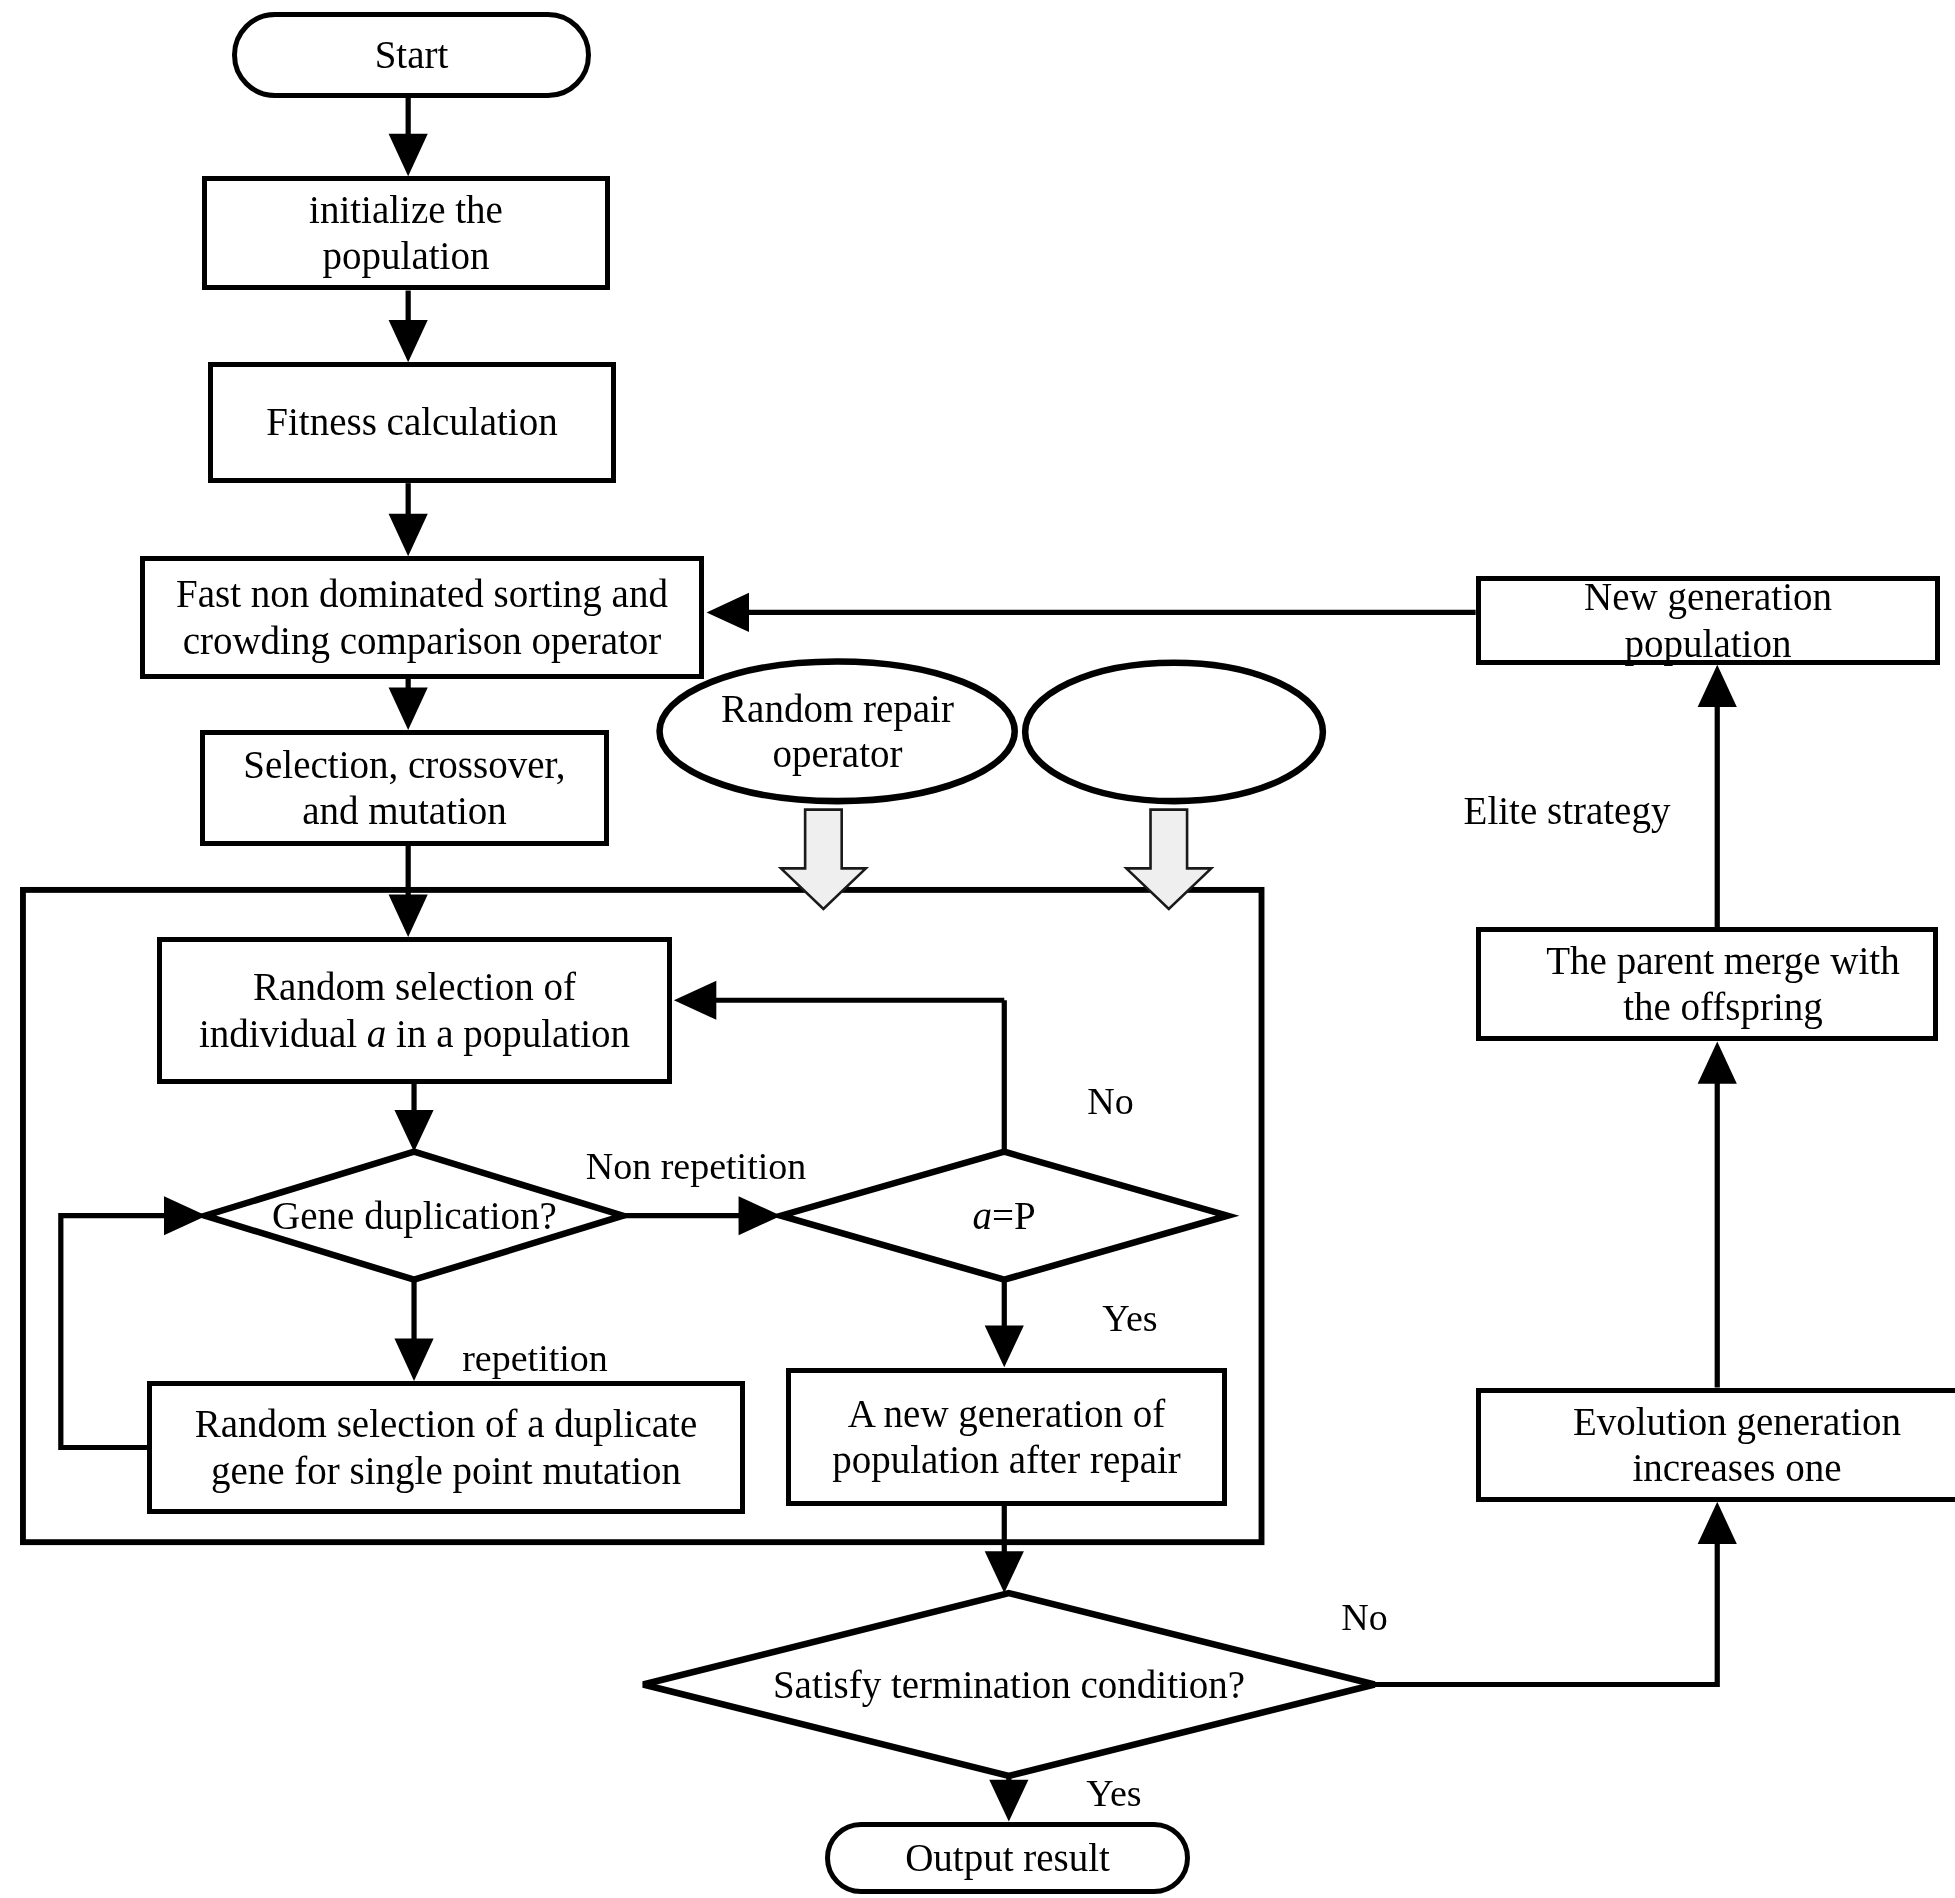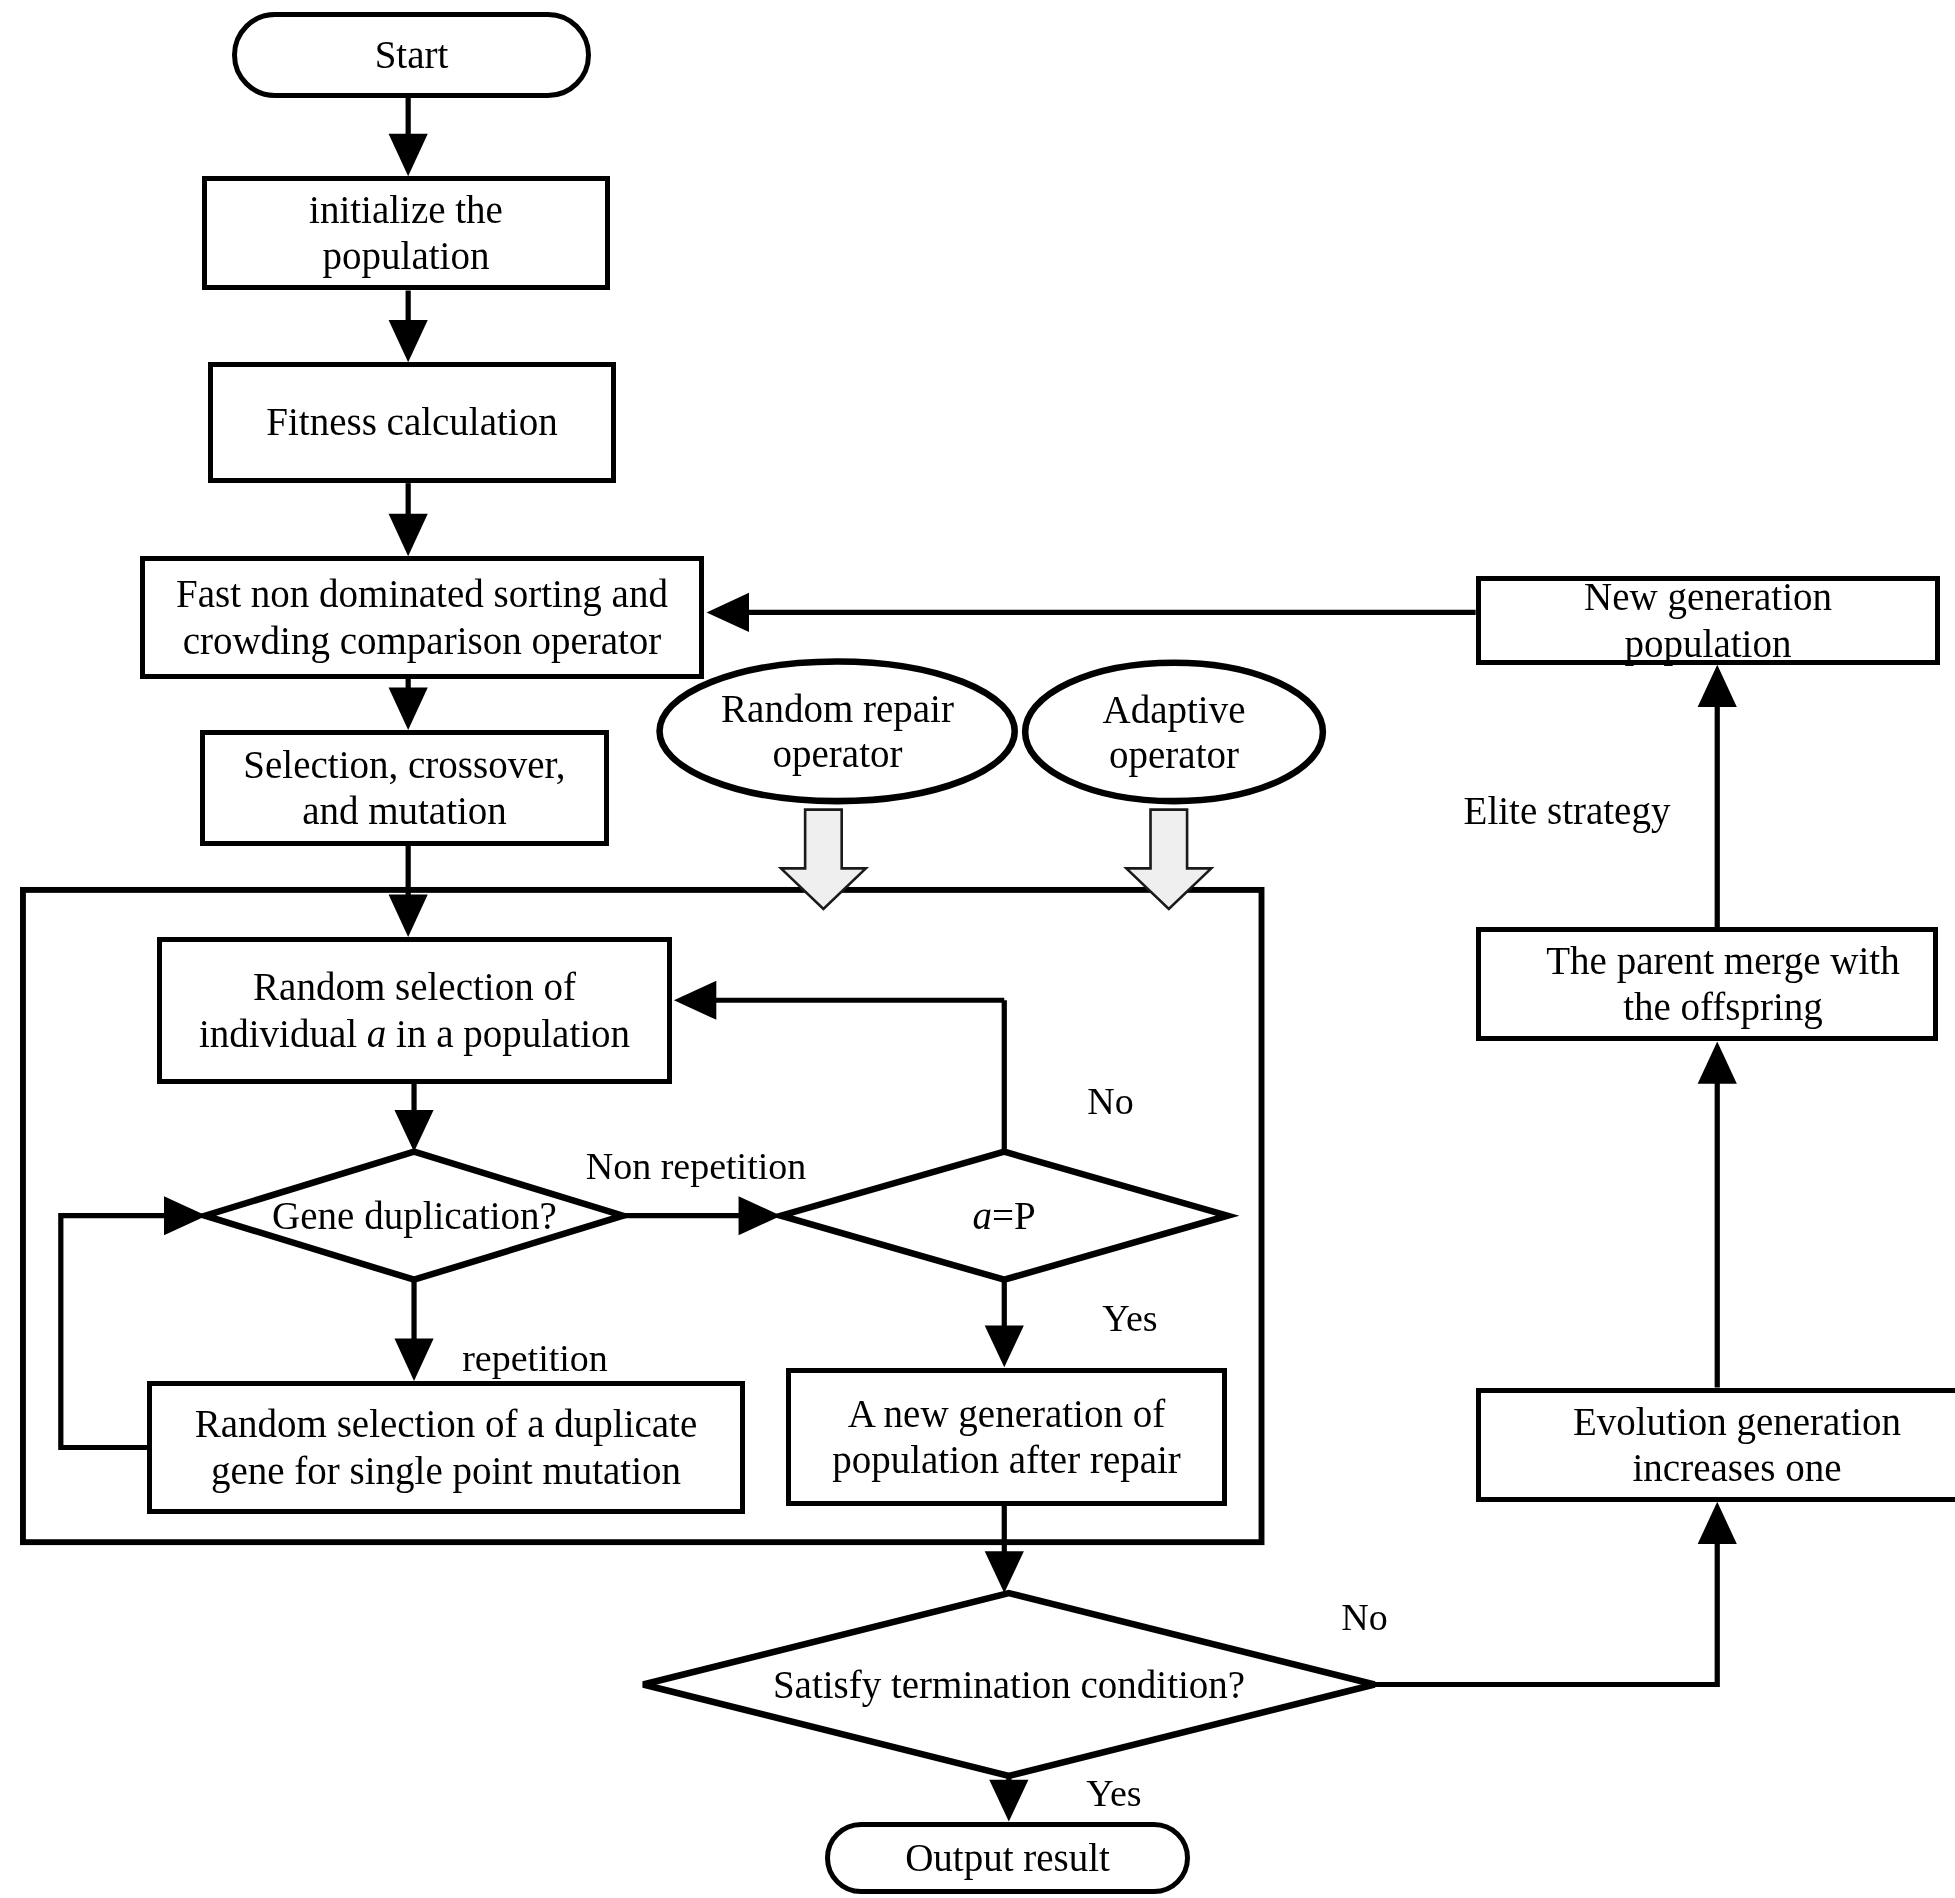--- a/index.html
+++ b/index.html
@@ -140,23 +140,20 @@
     <span class="inner" style="max-width:366px;">Evolution generation increases one</span>
   </div>
 
   <div class="node stadium" style="left:825px;top:1822px;width:365px;height:72px;border-radius:36px;">
     <span class="inner nowrap">Output result</span>
   </div>
 
   <div class="dia-label" style="left:681px;top:669px;width:313px;height:124px;">
     <span class="inner" style="max-width:261px;">Random repair operator</span>
   </div>
-  <div class="dia-label" style="left:1038px;top:671px;width:272px;height:121px;">
-    <span class="inner" style="max-width:170px;">Adaptive operator</span>
-  </div>
 
   <div class="dia-label" style="left:238px;top:1183px;width:353px;height:65px;">
     <span class="inner nowrap">Gene duplication?</span>
   </div>
   <div class="dia-label" style="left:906px;top:1183px;width:196px;height:65px;">
     <span class="inner nowrap"><span class="var">a</span><span>=P</span></span>
   </div>
   <div class="dia-label" style="left:715px;top:1652px;width:588px;height:65px;">
     <span class="inner nowrap">Satisfy termination condition?</span>
   </div>

